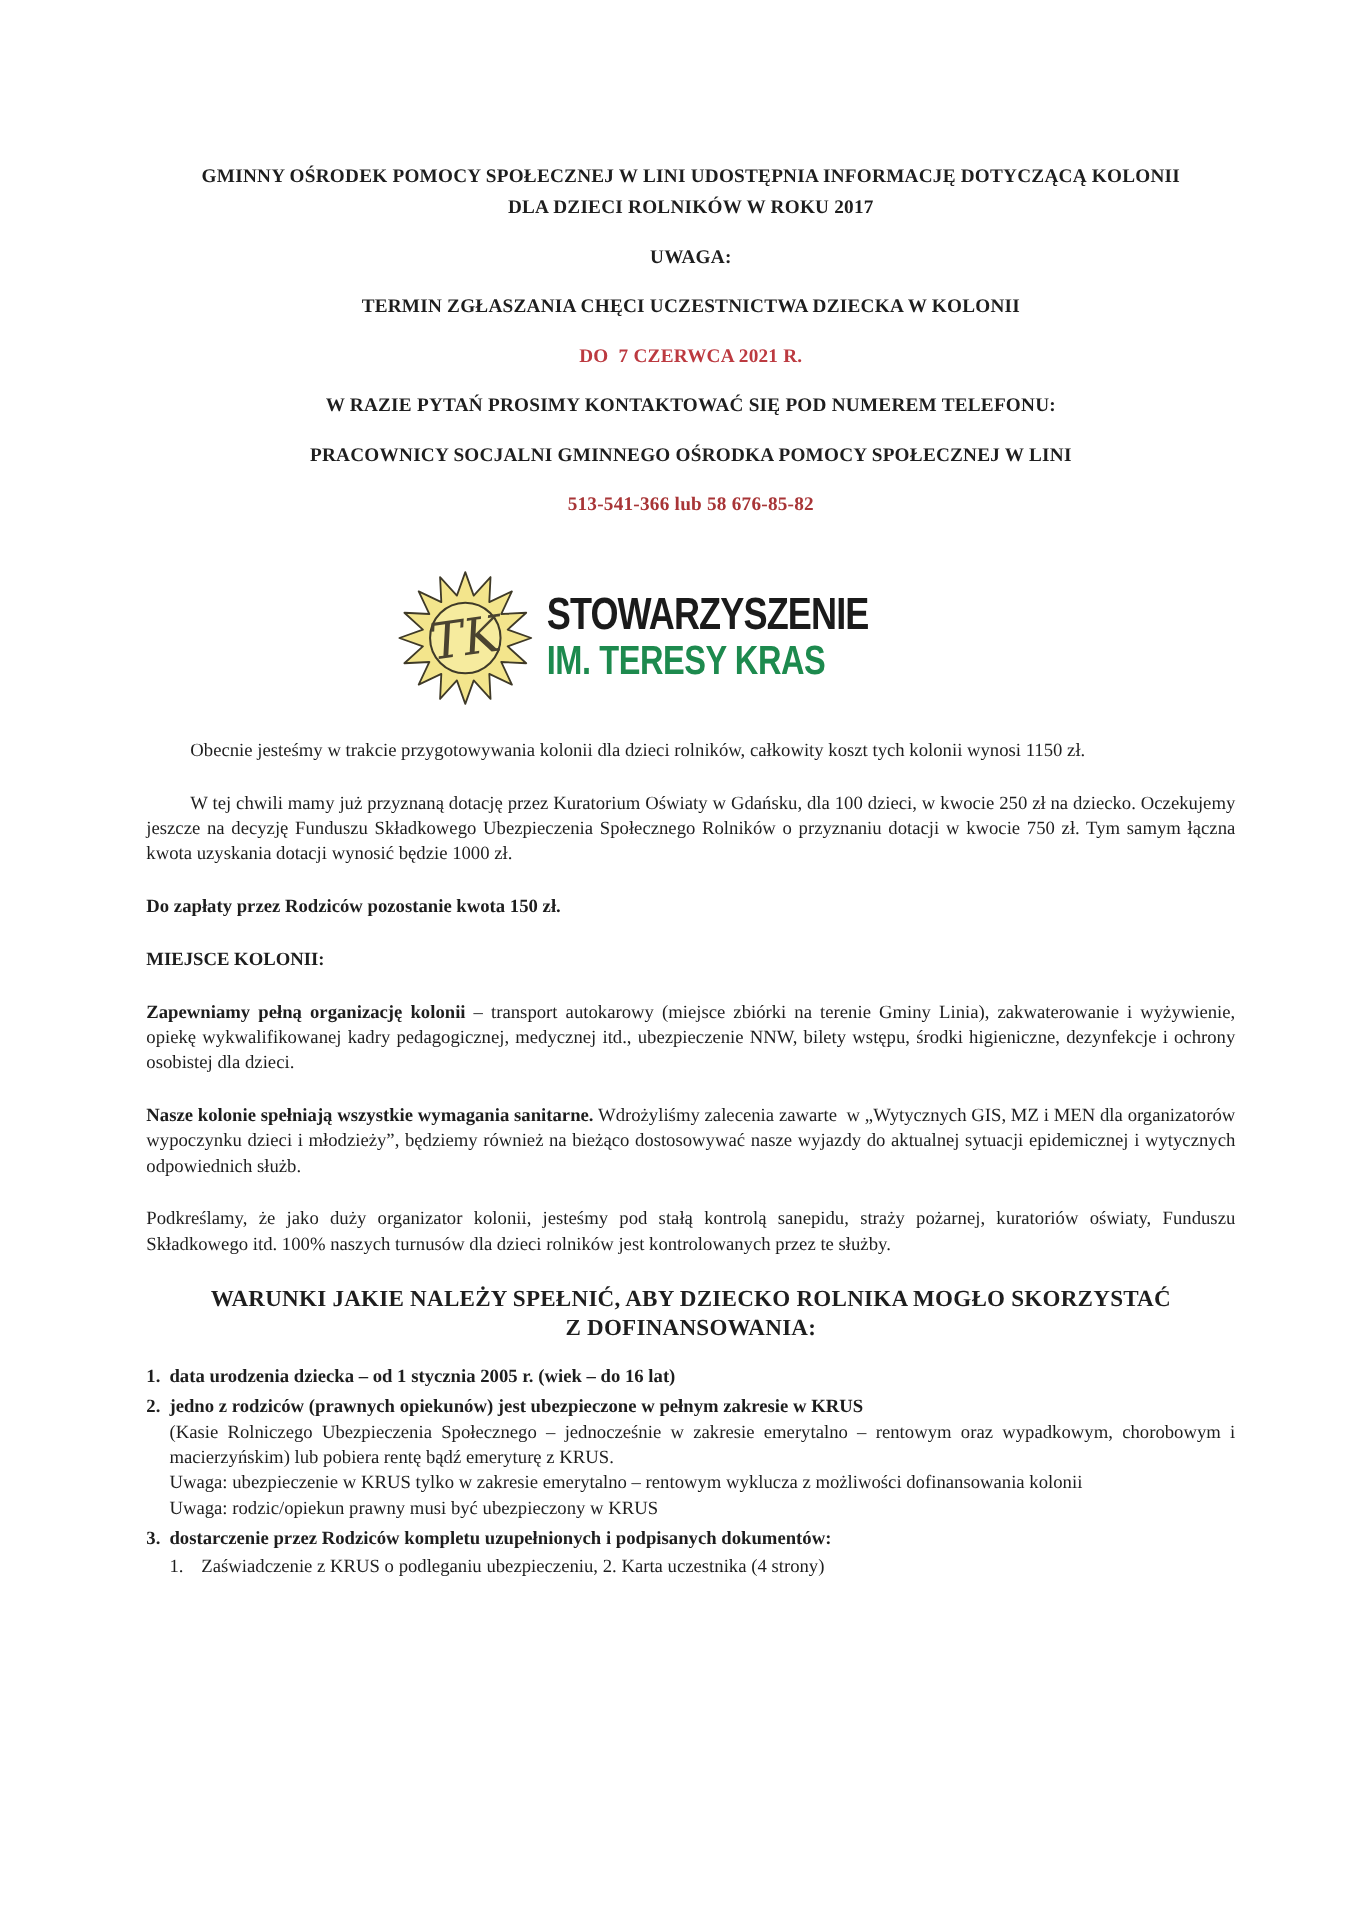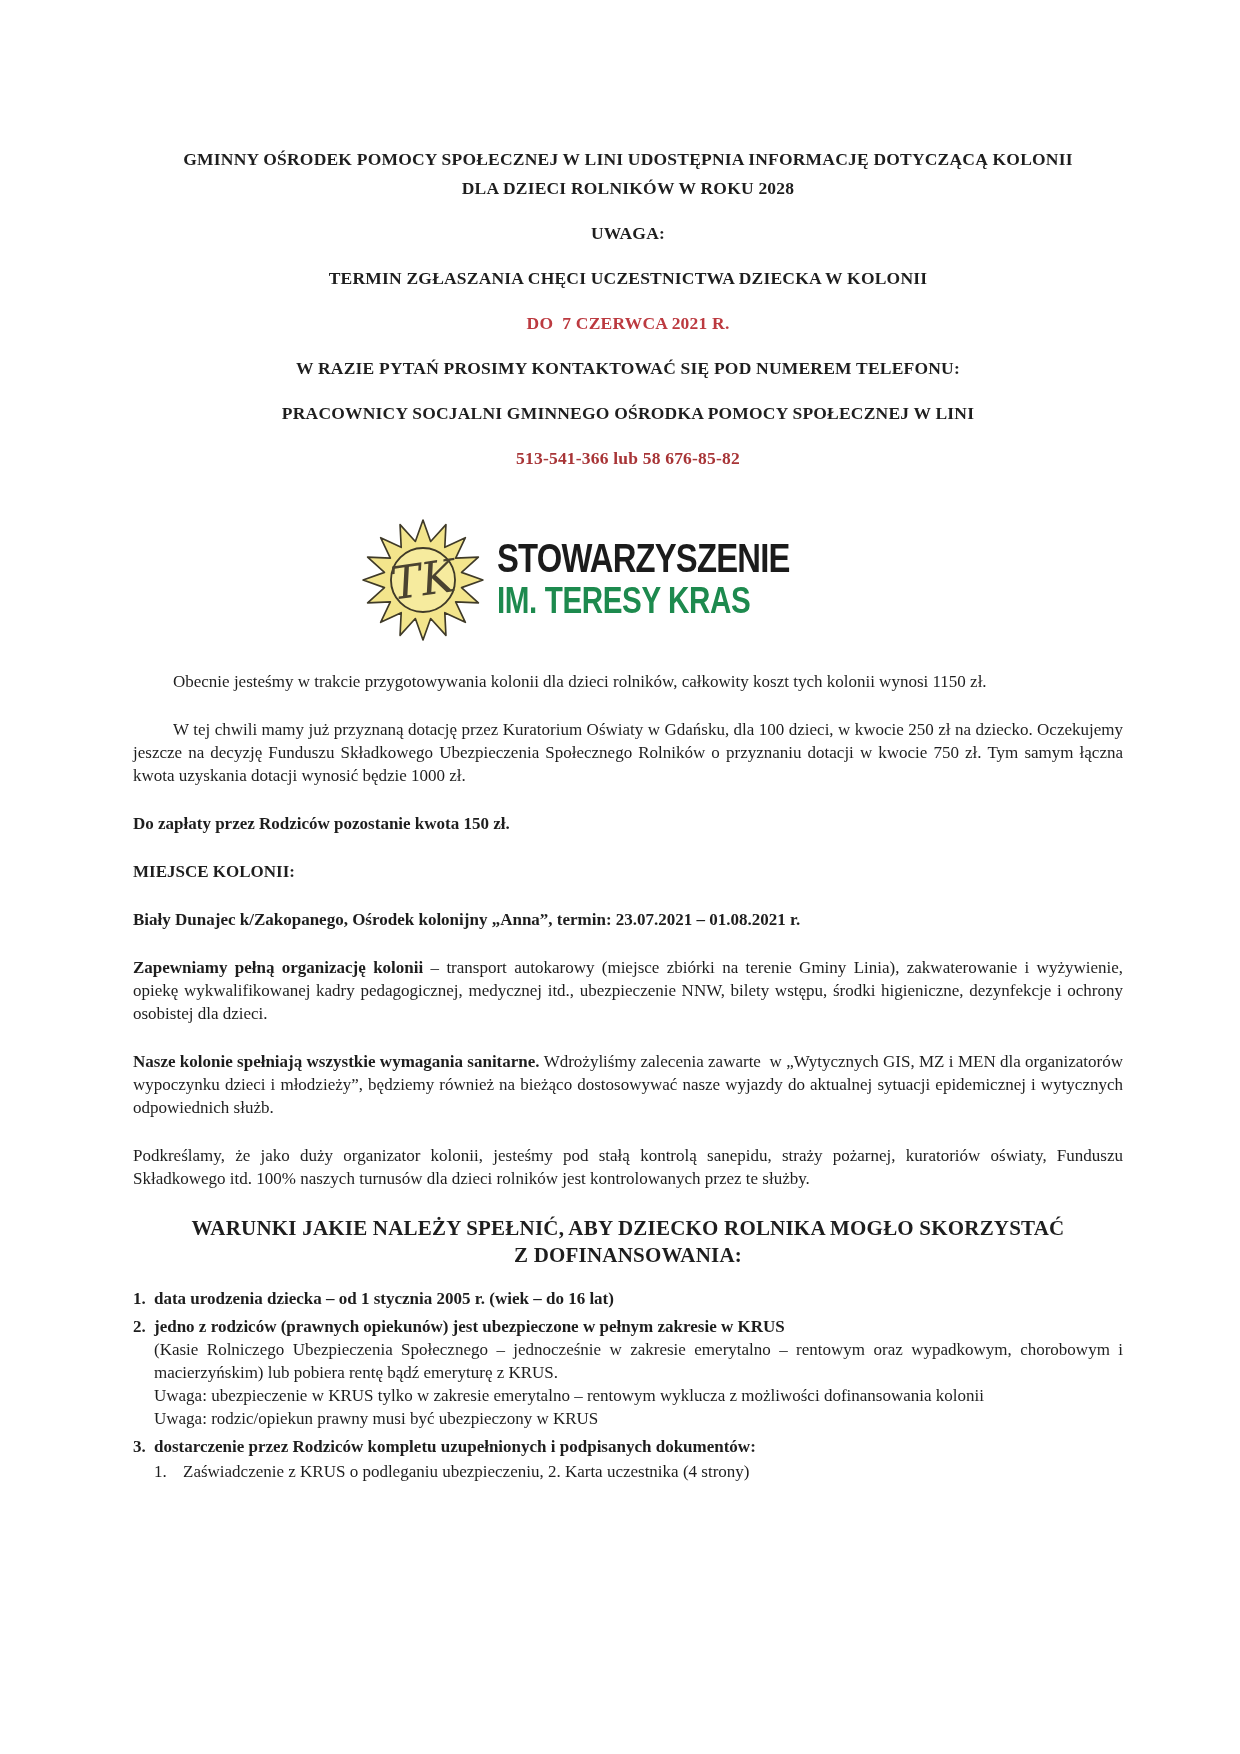--- a/index.html
+++ b/index.html
@@ -59,21 +59,21 @@
   .cli .li-content{flex:1;text-align:justify;line-height:23px;}
   .subli{display:flex;margin-top:2px;}
   .subli .subnum{flex:none;width:29px;font-weight:normal;}
   .note-label{}
 </style>
 </head>
 <body>
 
 <div class="page">
 
-  <p class="hc"><span>GMINNY OŚRODEK POMOCY SPOŁECZNEJ W LINI UDOSTĘPNIA INFORMACJĘ DOTYCZĄCĄ KOLONII</span><br><span>DLA DZIECI ROLNIKÓW W ROKU 2028</span></p>
+  <p class="hc"><span>GMINNY OŚRODEK POMOCY SPOŁECZNEJ W LINI UDOSTĘPNIA INFORMACJĘ DOTYCZĄCĄ KOLONII</span><br><span>DLA DZIECI ROLNIKÓW W ROKU 2017</span></p>
 
   <p class="hc"><span class="u">UWAGA:</span></p>
 
   <p class="hc">TERMIN ZGŁASZANIA CHĘCI UCZESTNICTWA DZIECKA W KOLONII</p>
 
   <p class="hc"><span class="u red-date pre">DO  7 CZERWCA 2021 R.</span></p>
 
   <p class="hc">W RAZIE PYTAŃ PROSIMY KONTAKTOWAĆ SIĘ POD NUMEREM TELEFONU:</p>
 
   <p class="hc">PRACOWNICY SOCJALNI GMINNEGO OŚRODKA POMOCY SPOŁECZNEJ W LINI</p>
@@ -93,21 +93,20 @@
   </div>
 
   <p class="body-p indent">Obecnie jesteśmy w trakcie przygotowywania kolonii dla dzieci rolników, całkowity koszt tych kolonii wynosi 1150 zł.</p>
 
   <p class="body-p indent">W tej chwili mamy już przyznaną dotację przez Kuratorium Oświaty w Gdańsku, dla 100 dzieci, w kwocie 250 zł na dziecko. Oczekujemy jeszcze na decyzję Funduszu Składkowego Ubezpieczenia Społecznego Rolników o przyznaniu dotacji w kwocie 750 zł. Tym samym łączna kwota uzyskania dotacji wynosić będzie 1000 zł.</p>
 
   <p class="body-p"><span class="b u">Do zapłaty przez Rodziców pozostanie kwota 150 zł.</span></p>
 
   <p class="body-p"><span class="b">MIEJSCE KOLONII:</span></p>
 
-  <p class="body-p"><span class="b u">Biały Dunajec k/Zakopanego, Ośrodek kolonijny „Anna”, termin: 23.07.2021 – 01.08.2021 r.</span></p>
 
   <p class="body-p"><span class="b">Zapewniamy pełną organizację kolonii</span><span class="pre"> – transport autokarowy (miejsce zbiórki na terenie Gminy Linia), zakwaterowanie i wyżywienie, opiekę wykwalifikowanej kadry pedagogicznej, medycznej itd., ubezpieczenie NNW, bilety wstępu, środki higieniczne, dezynfekcje i ochrony osobistej dla dzieci.</span></p>
 
   <p class="body-p"><span class="b">Nasze kolonie spełniają wszystkie wymagania sanitarne.</span><span class="pre"> Wdrożyliśmy zalecenia zawarte  w „Wytycznych GIS, MZ i MEN dla organizatorów wypoczynku dzieci i młodzieży”, będziemy również na bieżąco dostosowywać nasze wyjazdy do aktualnej sytuacji epidemicznej i wytycznych odpowiednich służb.</span></p>
 
   <p class="body-p">Podkreślamy, że jako duży organizator kolonii, jesteśmy pod stałą kontrolą sanepidu, straży pożarnej, kuratoriów oświaty, Funduszu Składkowego itd. 100% naszych turnusów dla dzieci rolników jest kontrolowanych przez te służby.</p>
 
   <p class="cond-heading"><span>WARUNKI JAKIE NALEŻY SPEŁNIĆ, ABY DZIECKO ROLNIKA MOGŁO SKORZYSTAĆ</span><br><span>Z DOFINANSOWANIA:</span></p>
 
   <div class="clist">

